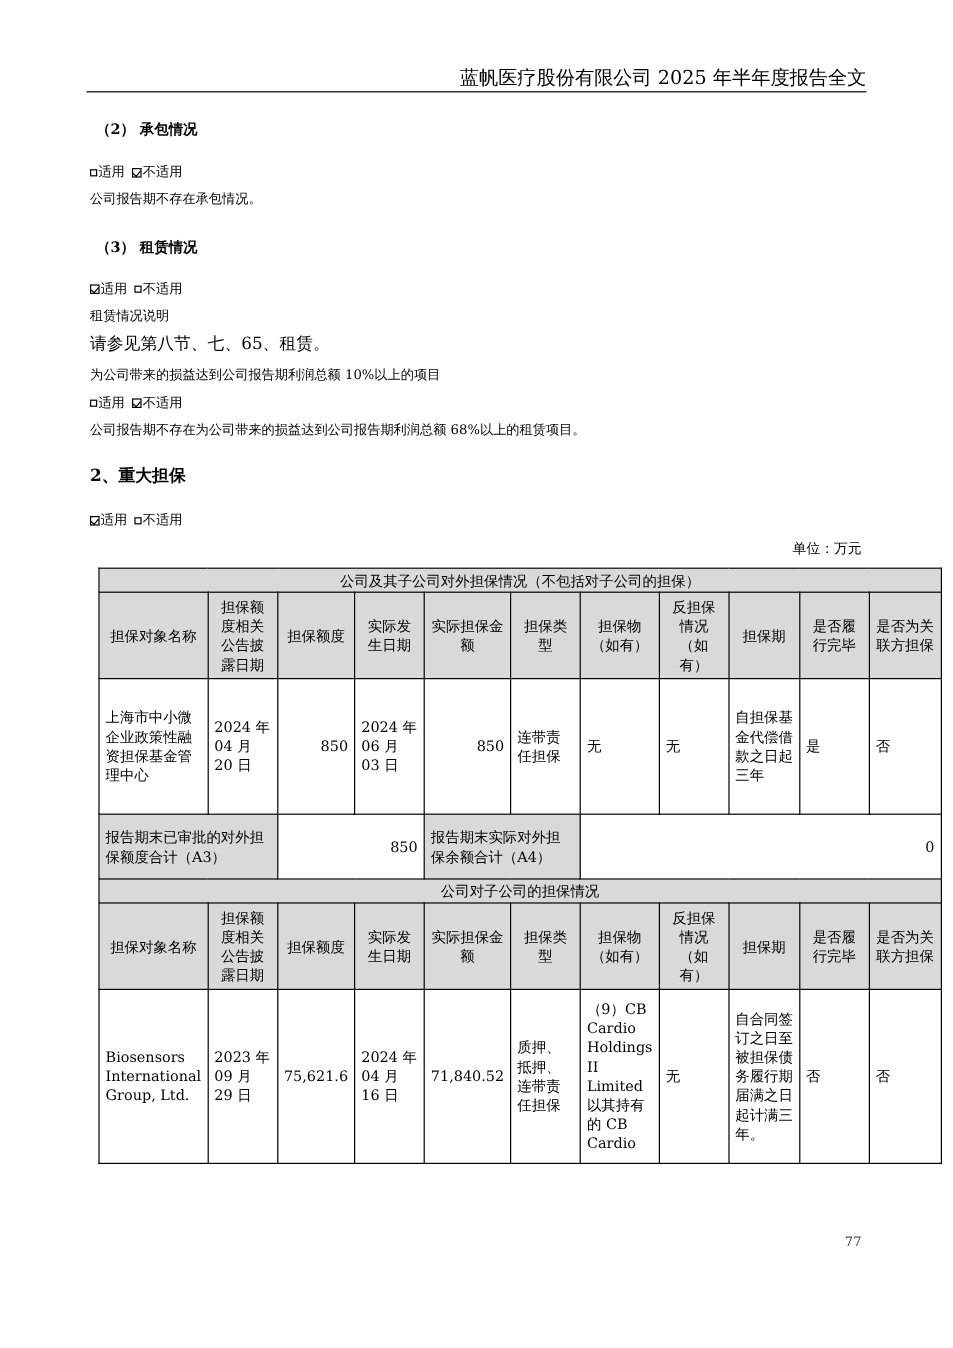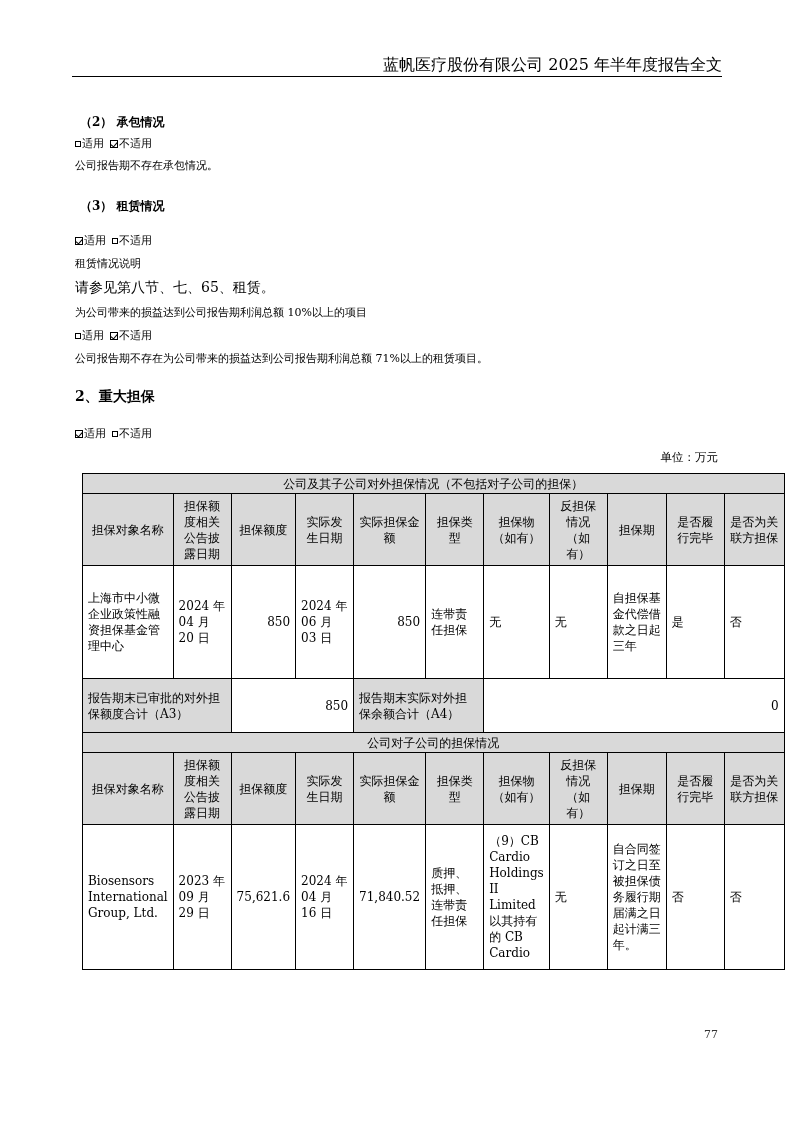--- a/index.html
+++ b/index.html
@@ -27,37 +27,37 @@
   td.left { text-align: left; }
   .page-num { position: absolute; right: 76px; top: 1028px; font-size: 11px; color: #333; }
 </style>
 </head>
 <body>
 
 <div class="page-header">
   <span>蓝帆医疗股份有限公司 2025 年半年度报告全文</span>
 </div>
 
-<div class="sub-head" style="top:100px;margin-top:14px;">（2）  承包情况</div>
+<div class="sub-head" style="top:100px;">（2）  承包情况</div>
 <div class="line" style="top:136px;">
   <span class="cb small"></span><span>适用</span><span class="gap"></span><span class="cb checked"></span><span>不适用</span>
 </div>
 <div class="line" style="top:158px;">公司报告期不存在承包情况。</div>
 
 <div class="sub-head" style="top:198px;">（3）  租赁情况</div>
 <div class="line" style="top:233px;">
   <span class="cb checked"></span><span>适用</span><span class="gap"></span><span class="cb small"></span><span>不适用</span>
 </div>
 <div class="line" style="top:256px;">租赁情况说明</div>
 <div class="line big" style="top:279px;">请参见第八节、七、65、租赁。</div>
 <div class="line" style="top:305px;">为公司带来的损益达到公司报告期利润总额 10%以上的项目</div>
 <div class="line" style="top:328px;">
   <span class="cb small"></span><span>适用</span><span class="gap"></span><span class="cb checked"></span><span>不适用</span>
 </div>
-<div class="line" style="top:351px;">公司报告期不存在为公司带来的损益达到公司报告期利润总额 71%以上的租赁项目。</div>
+<div class="line" style="top:351px;">公司报告期不存在为公司带来的损益达到公司报告期利润总额 68%以上的租赁项目。</div>
 
 <div class="section-title">2、重大担保</div>
 <div class="line" style="top:426px;">
   <span class="cb checked"></span><span>适用</span><span class="gap"></span><span class="cb small"></span><span>不适用</span>
 </div>
 <div class="unit">单位：万元</div>
 
 <table class="guar">
   <colgroup>
     <col style="width:60px">

